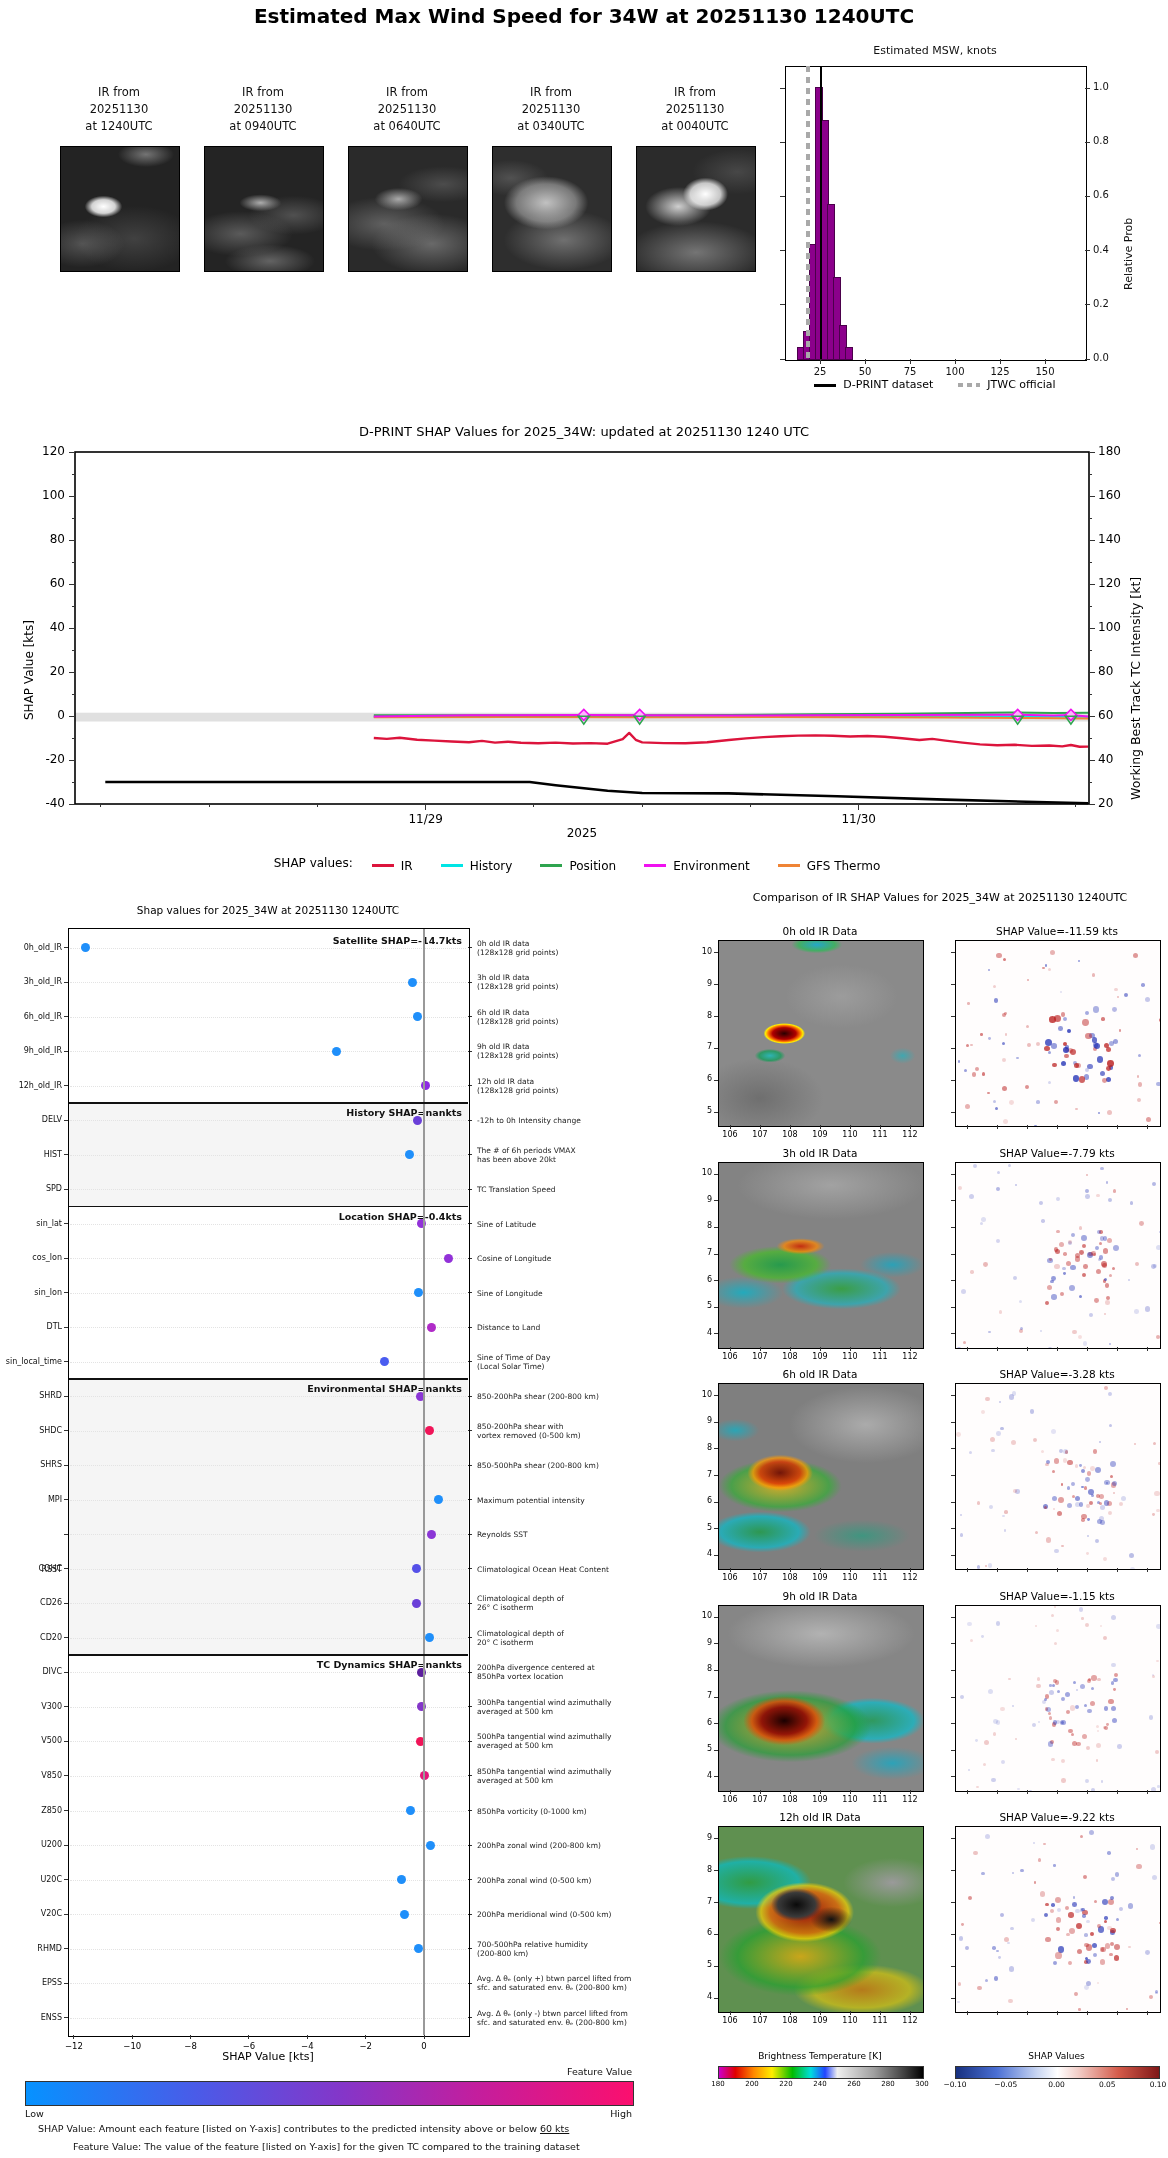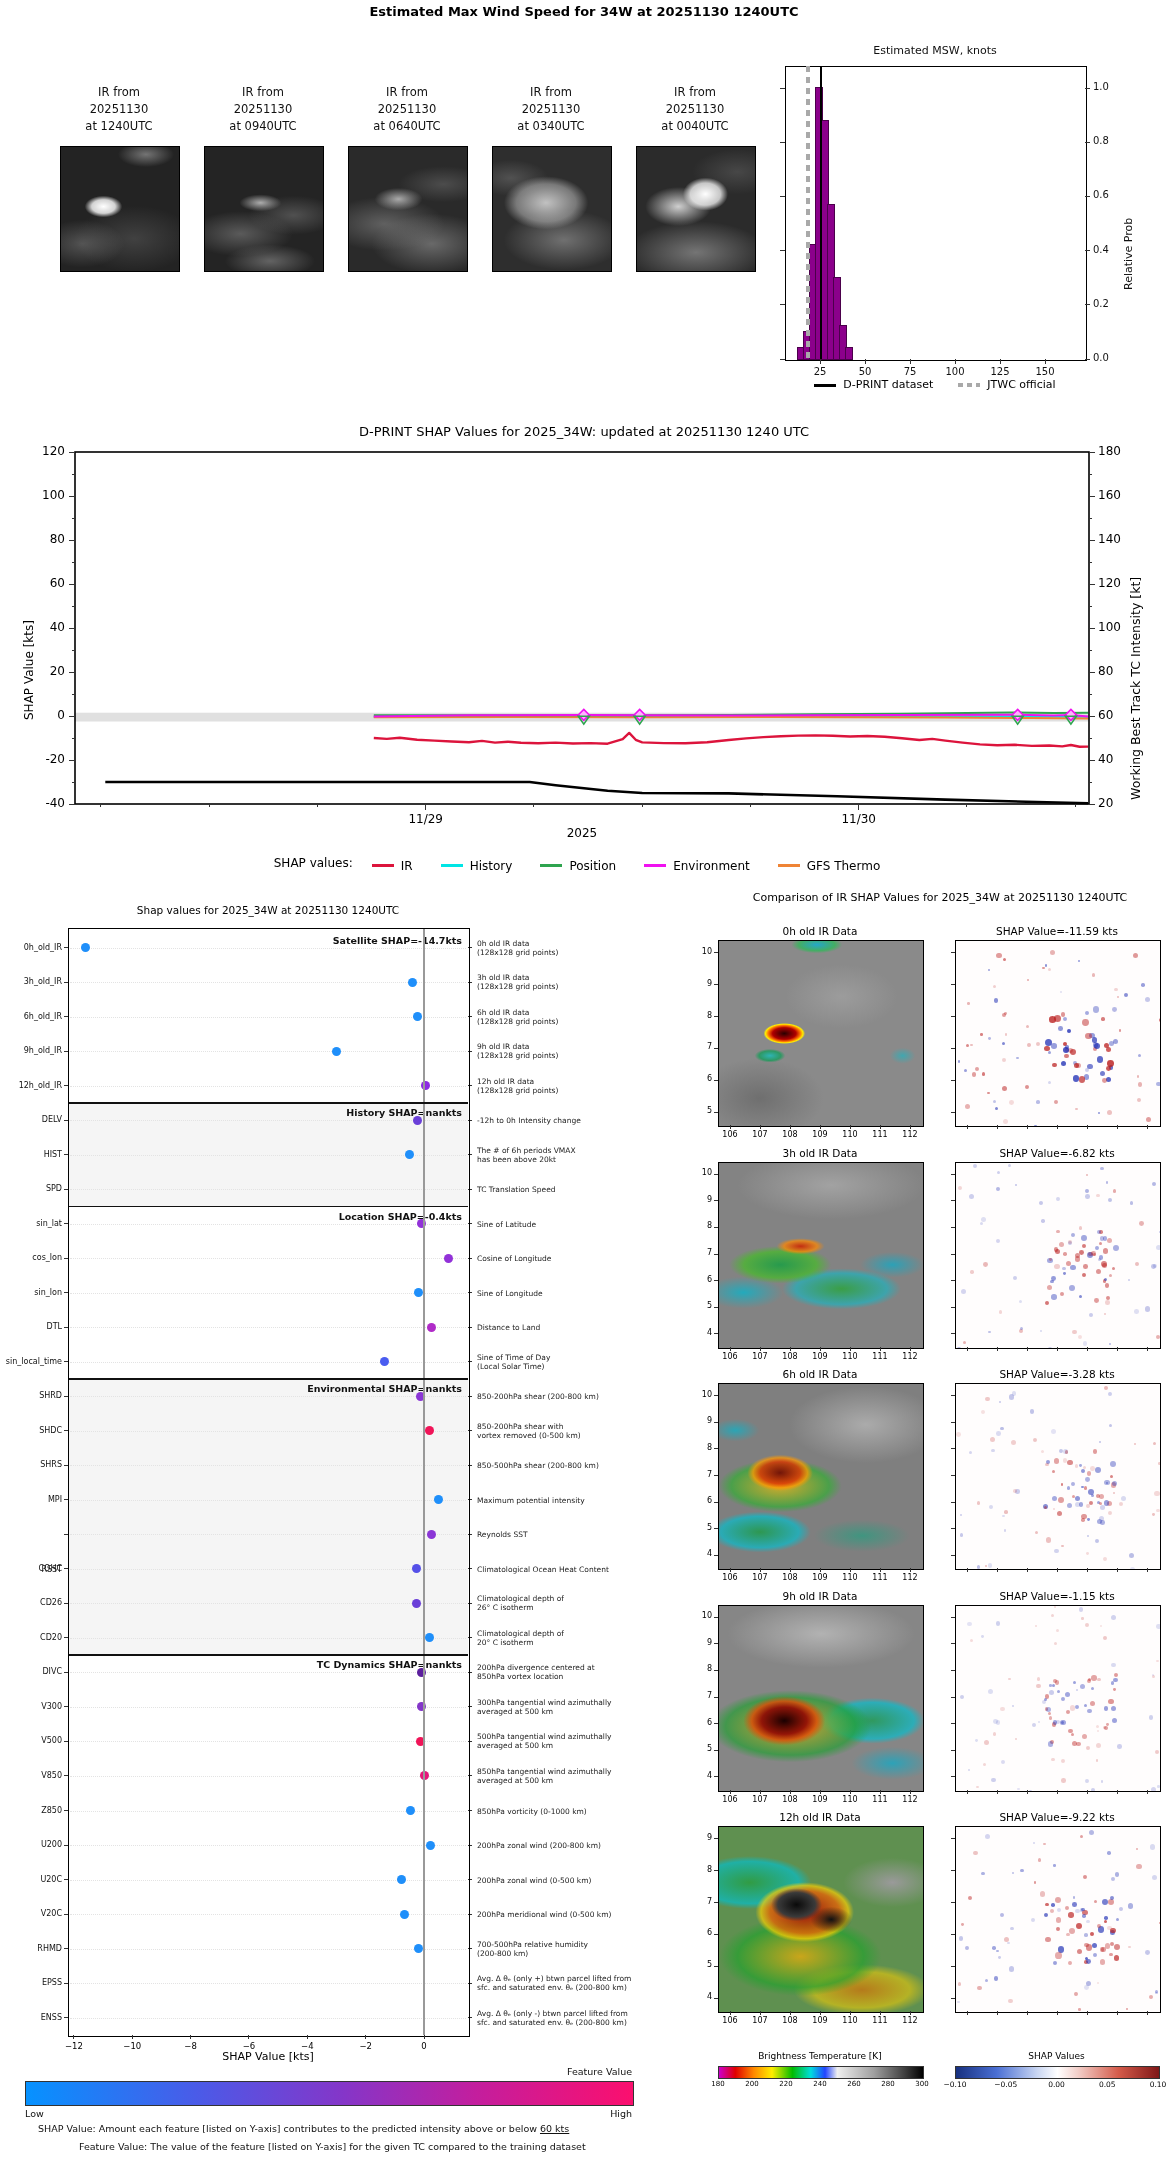--- a/index.html
+++ b/index.html
@@ -4,21 +4,21 @@
 <style>
   html,body{margin:0;padding:0;background:#fff;}
   #fig{position:relative;width:1168px;height:2158px;background:#fff;
        font-family:"DejaVu Sans",sans-serif;color:#000;overflow:hidden;}
   .abs{position:absolute;}
   .ctr{text-align:center;}
   .r{text-align:right;}
   .nowrap{white-space:nowrap;}
 
   
-  #top-title{left:0;top:4px;width:1168px;font-size:13px;font-weight:600;text-align:center;}
+  #top-title{left:0;top:4px;width:1168px;font-size:20px;font-weight:600;text-align:center;}
   .thumb-cap{font-size:11.5px;line-height:17px;text-align:center;color:#111;}
   .thumb-img{border:1px solid #000;background:#262626;}
   .t0{background:
       radial-gradient(ellipse 26px 15px at 36% 48%, #ffffff, #ffffffcc 45%, transparent 72%),
       radial-gradient(ellipse 40px 18px at 72% 6%, #aaaaaa99, transparent 70%),
       radial-gradient(ellipse 60px 34px at 18% 78%, #88888877, transparent 70%),
       radial-gradient(ellipse 80px 44px at 62% 74%, #55555599, transparent 75%),#232323;}
   .t1{background:
       radial-gradient(ellipse 30px 12px at 47% 45%, #cfcfcfcc, transparent 70%),
       radial-gradient(ellipse 70px 30px at 30% 70%, #8a8a8a88, transparent 75%),
@@ -173,21 +173,21 @@
   <div class="abs" id="dotplot-area"></div>
   <div class="abs ctr" style="left:68px;top:2050px;width:400px;font-size:11px;">SHAP Value [kts]</div>
 
   <div class="abs small-lab r" style="left:432px;top:2066px;width:200px;">Feature Value</div>
   <div class="abs cbar cb-feature" style="left:25px;top:2081px;width:607px;height:23px;"></div>
   <div class="abs small-lab" style="left:25px;top:2108px;">Low</div>
   <div class="abs small-lab r" style="left:532px;top:2108px;width:100px;">High</div>
   <div class="abs foot" style="left:38px;top:2123px;">
     <span>SHAP Value: Amount each feature [listed on Y-axis] contributes to the predicted intensity above or below </span><span style="text-decoration:underline;">60 kts</span>
   </div>
-  <div class="abs foot" style="left:38px;top:2141px;padding-left:41px;">Feature Value: The value of the feature [listed on Y-axis] for the given TC compared to the training dataset</div>
+  <div class="abs foot" style="left:32px;top:2141px;padding-left:41px;">Feature Value: The value of the feature [listed on Y-axis] for the given TC compared to the training dataset</div>
 
   <div class="abs ctr" style="left:660px;top:891px;width:560px;font-size:11px;">Comparison of IR SHAP Values for 2025_34W at 20251130 1240UTC</div>
   <div class="abs" id="cmp-area"></div>
 
   <div class="abs ctr" style="left:718px;top:2051px;width:204px;font-size:9px;">Brightness Temperature [K]</div>
   <div class="abs cbar cb-bt" style="left:718px;top:2066px;width:204px;height:11px;"></div>
   <div class="abs ctr" style="left:955px;top:2051px;width:203px;font-size:9px;">SHAP Values</div>
   <div class="abs cbar cb-shap" style="left:955px;top:2066px;width:203px;height:11px;"></div>
 <div class="abs thumb-cap" style="left: 48px; top: 84px; width: 142px; white-space: pre-line;">IR from
 20251130
@@ -696,21 +696,21 @@
     <div class="tickmark" style="left: 849.5px; top: 1125px; width: 1px; height: 4px;"></div>
     <div class="tickmark" style="left: 1086.5px; top: 1125px; width: 1px; height: 4px;"></div>
     <div class="abs ctr" style="left: 836px; top: 1130px; width: 28px; font-size: 8px;">110</div>
     <div class="tickmark" style="left: 879.5px; top: 1125px; width: 1px; height: 4px;"></div>
     <div class="tickmark" style="left: 1116.5px; top: 1125px; width: 1px; height: 4px;"></div>
     <div class="abs ctr" style="left: 866px; top: 1130px; width: 28px; font-size: 8px;">111</div>
     <div class="tickmark" style="left: 909.5px; top: 1125px; width: 1px; height: 4px;"></div>
     <div class="tickmark" style="left: 1146.5px; top: 1125px; width: 1px; height: 4px;"></div>
     <div class="abs ctr" style="left: 896px; top: 1130px; width: 28px; font-size: 8px;">112</div>
     <div class="abs ctr" style="left: 718px; top: 1146.5px; width: 204px; font-size: 10.5px;">3h old IR Data</div>
-    <div class="abs ctr" style="left: 955px; top: 1146.5px; width: 204px; font-size: 10.5px;">SHAP Value=-6.82 kts</div>
+    <div class="abs ctr" style="left: 955px; top: 1146.5px; width: 204px; font-size: 10.5px;">SHAP Value=-7.79 kts</div>
     <div class="mapbox irmap ir1" style="left: 718px; top: 1161.5px; width: 204px; height: 185px;"></div>
     <div class="mapbox shapmap" style="left: 955px; top: 1161.5px; width: 204px; height: 185px; overflow: hidden;">
       <div class="speck" style="left: 126px; top: 110.3px; width: 4.3px; height: 4.3px; background: rgba(185, 25, 25, 0.59);"></div>
       <div class="speck" style="left: 125.3px; top: 72.9px; width: 5.8px; height: 5.8px; background: rgba(30, 45, 180, 0.41);"></div>
       <div class="speck" style="left: 91.4px; top: 122.4px; width: 5.1px; height: 5.1px; background: rgba(185, 25, 25, 0.37);"></div>
       <div class="speck" style="left: 146.4px; top: 100.4px; width: 4.7px; height: 4.7px; background: rgba(185, 25, 25, 0.46);"></div>
       <div class="speck" style="left: 125.7px; top: 81.5px; width: 4px; height: 4px; background: rgba(185, 25, 25, 0.56);"></div>
       <div class="speck" style="left: 148.5px; top: 120.6px; width: 4.5px; height: 4.5px; background: rgba(185, 25, 25, 0.47);"></div>
       <div class="speck" style="left: 112.6px; top: 122.7px; width: 6.3px; height: 6.3px; background: rgba(30, 45, 180, 0.39);"></div>
       <div class="speck" style="left: 97.8px; top: 84.4px; width: 4.7px; height: 4.7px; background: rgba(185, 25, 25, 0.48);"></div>

